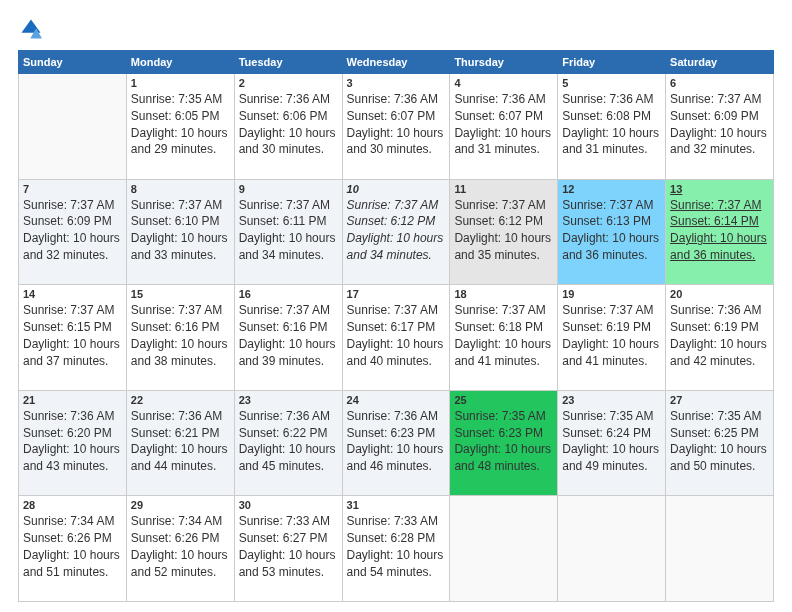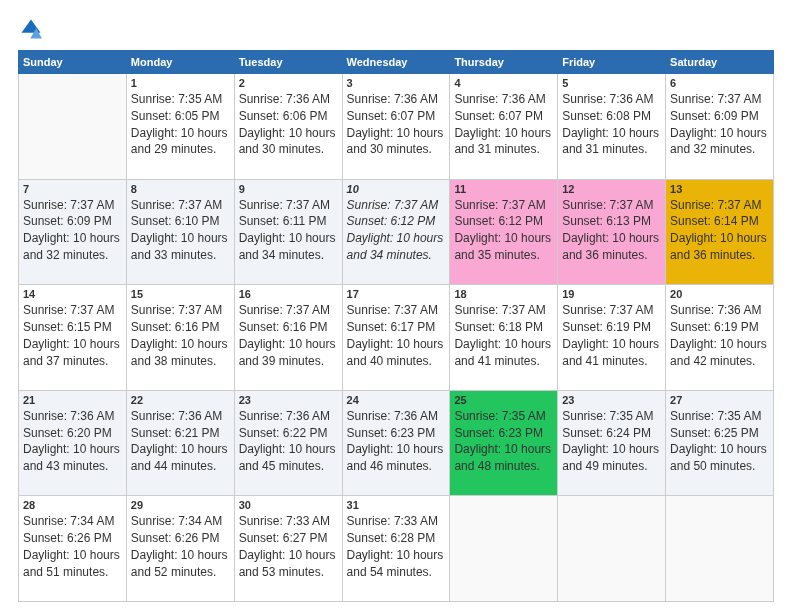--- a/index.html
+++ b/index.html
@@ -201,35 +201,35 @@
 Daylight: 10 hours
 and 34 minutes.</div>
           </td>
           <td style="background-color: rgb(240, 244, 248); font-style: italic;">
             <span class="day-num">10</span>
             <div class="day-info" style="white-space: pre-line;">Sunrise: 7:37 AM
 Sunset: 6:12 PM
 Daylight: 10 hours
 and 34 minutes.</div>
           </td>
-          <td style="background-color: #f9a8d4;">
+          <td style="background-color: #e5e5e5;">
             <span class="day-num">11</span>
             <div class="day-info" style="white-space: pre-line;">Sunrise: 7:37 AM
 Sunset: 6:12 PM
 Daylight: 10 hours
 and 35 minutes.</div>
           </td>
-          <td style="background-color: #f9a8d4; margin-left: 32px;">
+          <td style="background-color: #7dd3fc; margin-left: 32px;">
             <span class="day-num">12</span>
             <div class="day-info" style="white-space: pre-line;">Sunrise: 7:37 AM
 Sunset: 6:13 PM
 Daylight: 10 hours
 and 36 minutes.</div>
           </td>
-          <td style="background-color: #eab308;">
+          <td style="background-color: #86efac; text-decoration: underline;">
             <span class="day-num">13</span>
             <div class="day-info" style="white-space: pre-line;">Sunrise: 7:37 AM
 Sunset: 6:14 PM
 Daylight: 10 hours
 and 36 minutes.</div>
           </td>
         </tr>
         <tr>
           <td>
             <span class="day-num">14</span>

